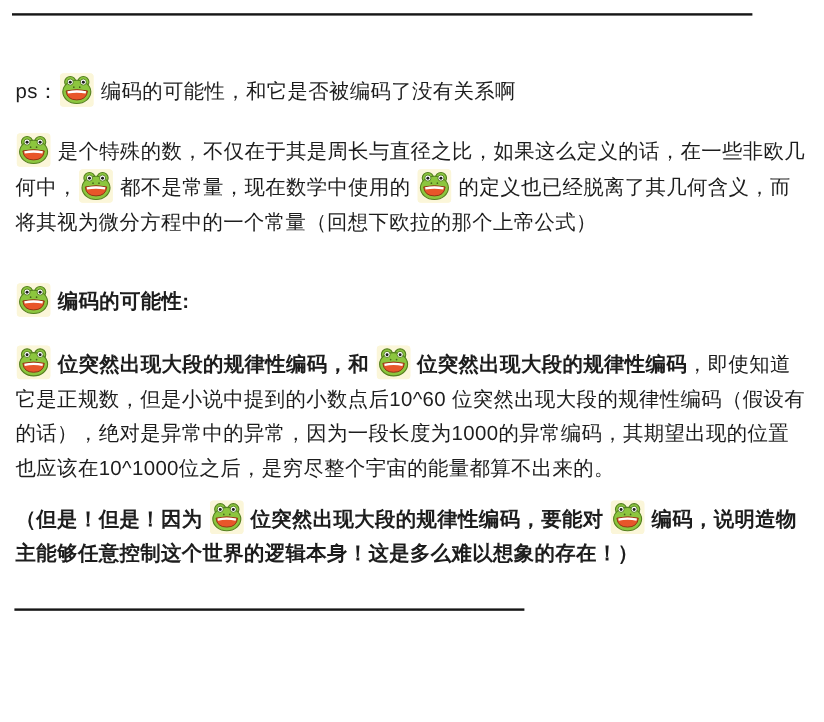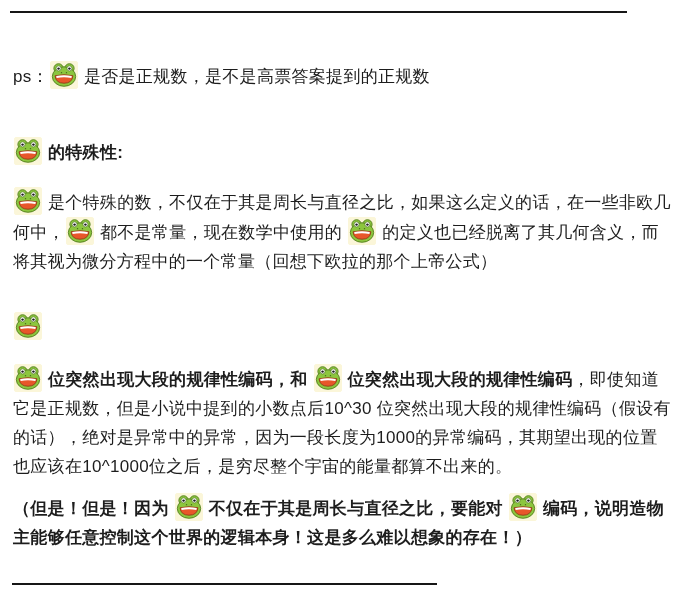--- a/index.html
+++ b/index.html
@@ -52,36 +52,22 @@
     <circle cx="25" cy="9.5" r="6" fill="#8cc63e" stroke="#55801f" stroke-width="1.2"></circle>
     <ellipse cx="18" cy="20" rx="15" ry="12.5" fill="#8cc63e" stroke="#55801f" stroke-width="1.2"></ellipse>
     <circle cx="11" cy="9.5" r="3.3" fill="#ffffff" stroke="#55801f" stroke-width="1"></circle>
     <circle cx="25" cy="9.5" r="3.3" fill="#ffffff" stroke="#55801f" stroke-width="1"></circle>
     <circle cx="11" cy="9.8" r="1.6" fill="#1d1d1d"></circle>
     <circle cx="25" cy="9.8" r="1.6" fill="#1d1d1d"></circle>
     <circle cx="14.8" cy="15" r="0.9" fill="#44661a"></circle>
     <circle cx="21.2" cy="15" r="0.9" fill="#44661a"></circle>
     <path d="M6.5 19 Q18 16.2 29.5 19 Q28.6 28.6 18 28.6 Q7.4 28.6 6.5 19 Z" fill="#e8562a" stroke="#8a3312" stroke-width="1"></path>
     <path d="M8 19.4 Q18 17.4 28 19.4 L27.5 21.8 Q18 19.9 8.5 21.8 Z" fill="#ffffff"></path>
-  </svg></span><span> 是否是正规数，是不是高票答案提到的正规数</span></p>
+  </svg></span><span> 编码的可能性，和它是否被编码了没有关系啊</span></p>
 
-  <p class="section-heading" id="heading-special"><span class="frog"><svg viewBox="0 0 36 36" xmlns="http://www.w3.org/2000/svg">
-    <rect x="0" y="0" width="36" height="36" rx="4" fill="#fbf6d9"></rect>
-    <circle cx="11" cy="9.5" r="6" fill="#8cc63e" stroke="#55801f" stroke-width="1.2"></circle>
-    <circle cx="25" cy="9.5" r="6" fill="#8cc63e" stroke="#55801f" stroke-width="1.2"></circle>
-    <ellipse cx="18" cy="20" rx="15" ry="12.5" fill="#8cc63e" stroke="#55801f" stroke-width="1.2"></ellipse>
-    <circle cx="11" cy="9.5" r="3.3" fill="#ffffff" stroke="#55801f" stroke-width="1"></circle>
-    <circle cx="25" cy="9.5" r="3.3" fill="#ffffff" stroke="#55801f" stroke-width="1"></circle>
-    <circle cx="11" cy="9.8" r="1.6" fill="#1d1d1d"></circle>
-    <circle cx="25" cy="9.8" r="1.6" fill="#1d1d1d"></circle>
-    <circle cx="14.8" cy="15" r="0.9" fill="#44661a"></circle>
-    <circle cx="21.2" cy="15" r="0.9" fill="#44661a"></circle>
-    <path d="M6.5 19 Q18 16.2 29.5 19 Q28.6 28.6 18 28.6 Q7.4 28.6 6.5 19 Z" fill="#e8562a" stroke="#8a3312" stroke-width="1"></path>
-    <path d="M8 19.4 Q18 17.4 28 19.4 L27.5 21.8 Q18 19.9 8.5 21.8 Z" fill="#ffffff"></path>
-  </svg></span><b> 的特殊性:</b></p>
 
   <p id="para-special"><span class="frog"><svg viewBox="0 0 36 36" xmlns="http://www.w3.org/2000/svg">
     <rect x="0" y="0" width="36" height="36" rx="4" fill="#fbf6d9"></rect>
     <circle cx="11" cy="9.5" r="6" fill="#8cc63e" stroke="#55801f" stroke-width="1.2"></circle>
     <circle cx="25" cy="9.5" r="6" fill="#8cc63e" stroke="#55801f" stroke-width="1.2"></circle>
     <ellipse cx="18" cy="20" rx="15" ry="12.5" fill="#8cc63e" stroke="#55801f" stroke-width="1.2"></ellipse>
     <circle cx="11" cy="9.5" r="3.3" fill="#ffffff" stroke="#55801f" stroke-width="1"></circle>
     <circle cx="25" cy="9.5" r="3.3" fill="#ffffff" stroke="#55801f" stroke-width="1"></circle>
     <circle cx="11" cy="9.8" r="1.6" fill="#1d1d1d"></circle>
     <circle cx="25" cy="9.8" r="1.6" fill="#1d1d1d"></circle>
@@ -123,21 +109,21 @@
     <circle cx="25" cy="9.5" r="6" fill="#8cc63e" stroke="#55801f" stroke-width="1.2"></circle>
     <ellipse cx="18" cy="20" rx="15" ry="12.5" fill="#8cc63e" stroke="#55801f" stroke-width="1.2"></ellipse>
     <circle cx="11" cy="9.5" r="3.3" fill="#ffffff" stroke="#55801f" stroke-width="1"></circle>
     <circle cx="25" cy="9.5" r="3.3" fill="#ffffff" stroke="#55801f" stroke-width="1"></circle>
     <circle cx="11" cy="9.8" r="1.6" fill="#1d1d1d"></circle>
     <circle cx="25" cy="9.8" r="1.6" fill="#1d1d1d"></circle>
     <circle cx="14.8" cy="15" r="0.9" fill="#44661a"></circle>
     <circle cx="21.2" cy="15" r="0.9" fill="#44661a"></circle>
     <path d="M6.5 19 Q18 16.2 29.5 19 Q28.6 28.6 18 28.6 Q7.4 28.6 6.5 19 Z" fill="#e8562a" stroke="#8a3312" stroke-width="1"></path>
     <path d="M8 19.4 Q18 17.4 28 19.4 L27.5 21.8 Q18 19.9 8.5 21.8 Z" fill="#ffffff"></path>
-  </svg></span></p>
+  </svg></span><b> 编码的可能性:</b></p>
 
   <p id="para-encoding"><span class="frog"><svg viewBox="0 0 36 36" xmlns="http://www.w3.org/2000/svg">
     <rect x="0" y="0" width="36" height="36" rx="4" fill="#fbf6d9"></rect>
     <circle cx="11" cy="9.5" r="6" fill="#8cc63e" stroke="#55801f" stroke-width="1.2"></circle>
     <circle cx="25" cy="9.5" r="6" fill="#8cc63e" stroke="#55801f" stroke-width="1.2"></circle>
     <ellipse cx="18" cy="20" rx="15" ry="12.5" fill="#8cc63e" stroke="#55801f" stroke-width="1.2"></ellipse>
     <circle cx="11" cy="9.5" r="3.3" fill="#ffffff" stroke="#55801f" stroke-width="1"></circle>
     <circle cx="25" cy="9.5" r="3.3" fill="#ffffff" stroke="#55801f" stroke-width="1"></circle>
     <circle cx="11" cy="9.8" r="1.6" fill="#1d1d1d"></circle>
     <circle cx="25" cy="9.8" r="1.6" fill="#1d1d1d"></circle>
@@ -151,36 +137,36 @@
     <circle cx="25" cy="9.5" r="6" fill="#8cc63e" stroke="#55801f" stroke-width="1.2"></circle>
     <ellipse cx="18" cy="20" rx="15" ry="12.5" fill="#8cc63e" stroke="#55801f" stroke-width="1.2"></ellipse>
     <circle cx="11" cy="9.5" r="3.3" fill="#ffffff" stroke="#55801f" stroke-width="1"></circle>
     <circle cx="25" cy="9.5" r="3.3" fill="#ffffff" stroke="#55801f" stroke-width="1"></circle>
     <circle cx="11" cy="9.8" r="1.6" fill="#1d1d1d"></circle>
     <circle cx="25" cy="9.8" r="1.6" fill="#1d1d1d"></circle>
     <circle cx="14.8" cy="15" r="0.9" fill="#44661a"></circle>
     <circle cx="21.2" cy="15" r="0.9" fill="#44661a"></circle>
     <path d="M6.5 19 Q18 16.2 29.5 19 Q28.6 28.6 18 28.6 Q7.4 28.6 6.5 19 Z" fill="#e8562a" stroke="#8a3312" stroke-width="1"></path>
     <path d="M8 19.4 Q18 17.4 28 19.4 L27.5 21.8 Q18 19.9 8.5 21.8 Z" fill="#ffffff"></path>
-  </svg></span><b> 位突然出现大段的规律性编码</b><span>，即使知道它是正规数，但是小说中提到的小数点后10^30 位突然出现大段的规律性编码（假设有的话），绝对是异常中的异常，因为一段长度为1000的异常编码，其期望出现的位置也应该在10^1000位之后，是穷尽整个宇宙的能量都算不出来的。</span></p>
+  </svg></span><b> 位突然出现大段的规律性编码</b><span>，即使知道它是正规数，但是小说中提到的小数点后10^60 位突然出现大段的规律性编码（假设有的话），绝对是异常中的异常，因为一段长度为1000的异常编码，其期望出现的位置也应该在10^1000位之后，是穷尽整个宇宙的能量都算不出来的。</span></p>
 
   <p id="para-conclusion"><b>（但是！但是！因为 </b><span class="frog"><svg viewBox="0 0 36 36" xmlns="http://www.w3.org/2000/svg">
     <rect x="0" y="0" width="36" height="36" rx="4" fill="#fbf6d9"></rect>
     <circle cx="11" cy="9.5" r="6" fill="#8cc63e" stroke="#55801f" stroke-width="1.2"></circle>
     <circle cx="25" cy="9.5" r="6" fill="#8cc63e" stroke="#55801f" stroke-width="1.2"></circle>
     <ellipse cx="18" cy="20" rx="15" ry="12.5" fill="#8cc63e" stroke="#55801f" stroke-width="1.2"></ellipse>
     <circle cx="11" cy="9.5" r="3.3" fill="#ffffff" stroke="#55801f" stroke-width="1"></circle>
     <circle cx="25" cy="9.5" r="3.3" fill="#ffffff" stroke="#55801f" stroke-width="1"></circle>
     <circle cx="11" cy="9.8" r="1.6" fill="#1d1d1d"></circle>
     <circle cx="25" cy="9.8" r="1.6" fill="#1d1d1d"></circle>
     <circle cx="14.8" cy="15" r="0.9" fill="#44661a"></circle>
     <circle cx="21.2" cy="15" r="0.9" fill="#44661a"></circle>
     <path d="M6.5 19 Q18 16.2 29.5 19 Q28.6 28.6 18 28.6 Q7.4 28.6 6.5 19 Z" fill="#e8562a" stroke="#8a3312" stroke-width="1"></path>
     <path d="M8 19.4 Q18 17.4 28 19.4 L27.5 21.8 Q18 19.9 8.5 21.8 Z" fill="#ffffff"></path>
-  </svg></span><b> 不仅在于其是周长与直径之比，要能对 </b><span class="frog"><svg viewBox="0 0 36 36" xmlns="http://www.w3.org/2000/svg">
+  </svg></span><b> 位突然出现大段的规律性编码，要能对 </b><span class="frog"><svg viewBox="0 0 36 36" xmlns="http://www.w3.org/2000/svg">
     <rect x="0" y="0" width="36" height="36" rx="4" fill="#fbf6d9"></rect>
     <circle cx="11" cy="9.5" r="6" fill="#8cc63e" stroke="#55801f" stroke-width="1.2"></circle>
     <circle cx="25" cy="9.5" r="6" fill="#8cc63e" stroke="#55801f" stroke-width="1.2"></circle>
     <ellipse cx="18" cy="20" rx="15" ry="12.5" fill="#8cc63e" stroke="#55801f" stroke-width="1.2"></ellipse>
     <circle cx="11" cy="9.5" r="3.3" fill="#ffffff" stroke="#55801f" stroke-width="1"></circle>
     <circle cx="25" cy="9.5" r="3.3" fill="#ffffff" stroke="#55801f" stroke-width="1"></circle>
     <circle cx="11" cy="9.8" r="1.6" fill="#1d1d1d"></circle>
     <circle cx="25" cy="9.8" r="1.6" fill="#1d1d1d"></circle>
     <circle cx="14.8" cy="15" r="0.9" fill="#44661a"></circle>
     <circle cx="21.2" cy="15" r="0.9" fill="#44661a"></circle>

